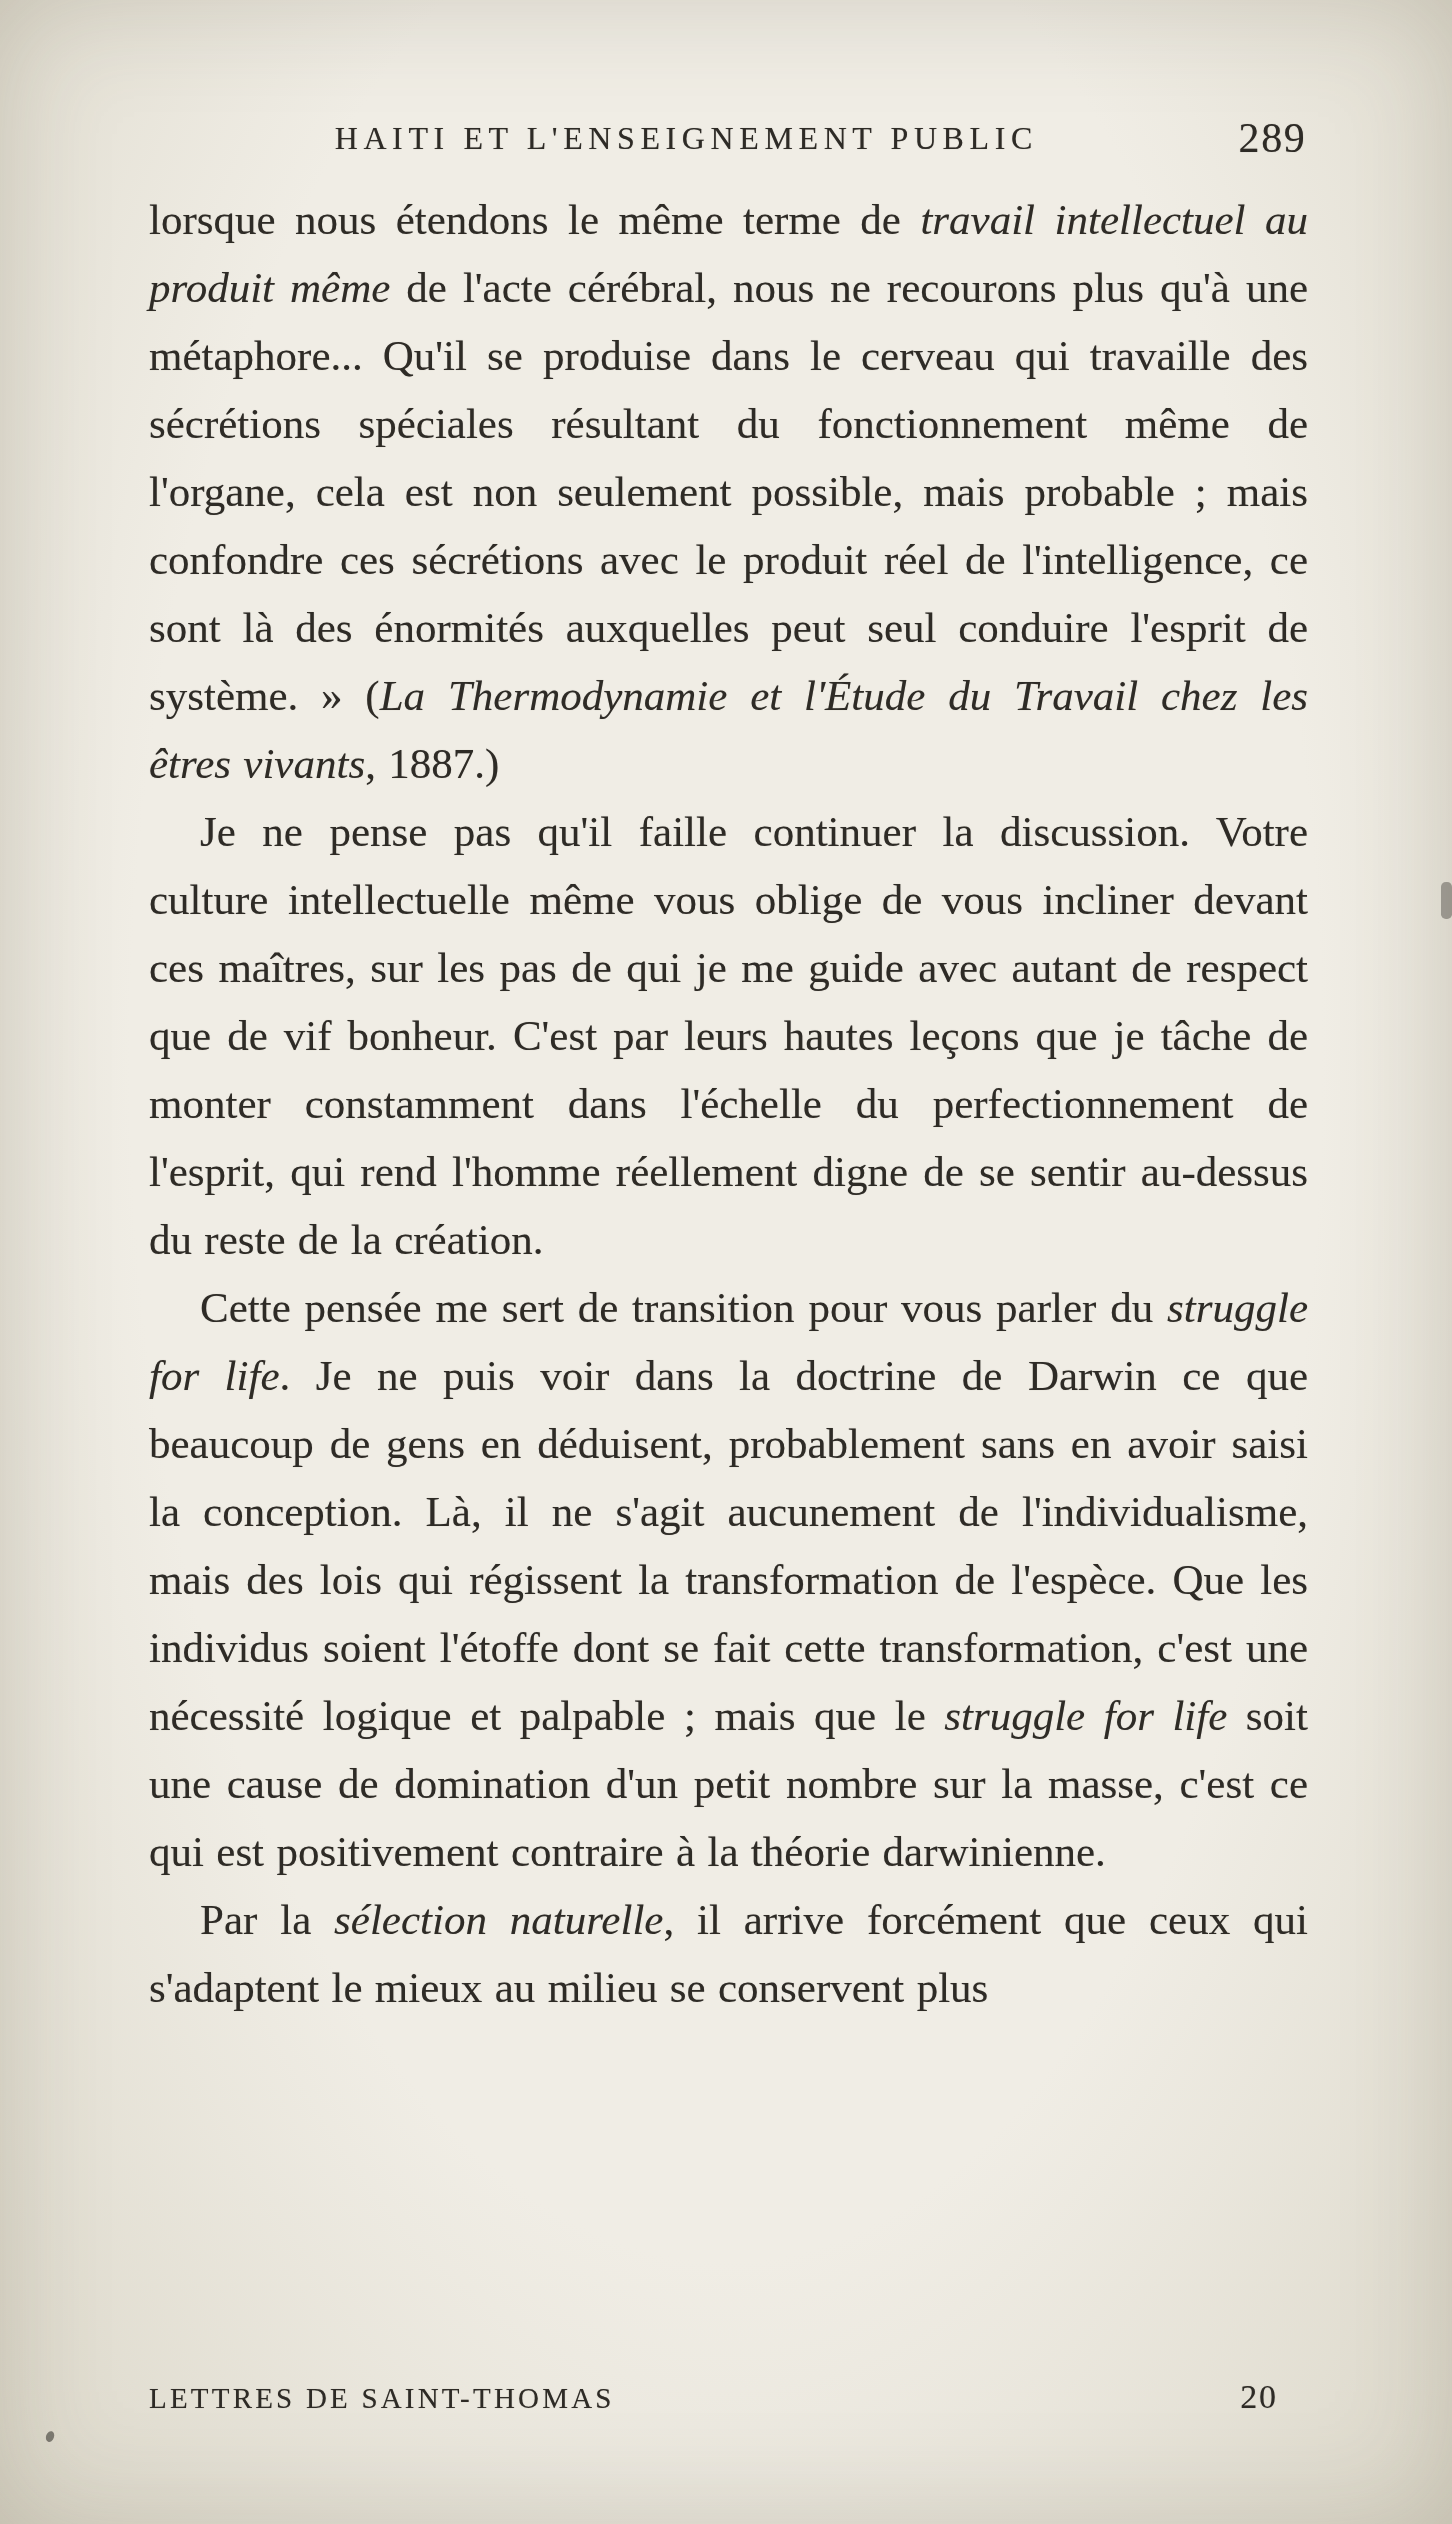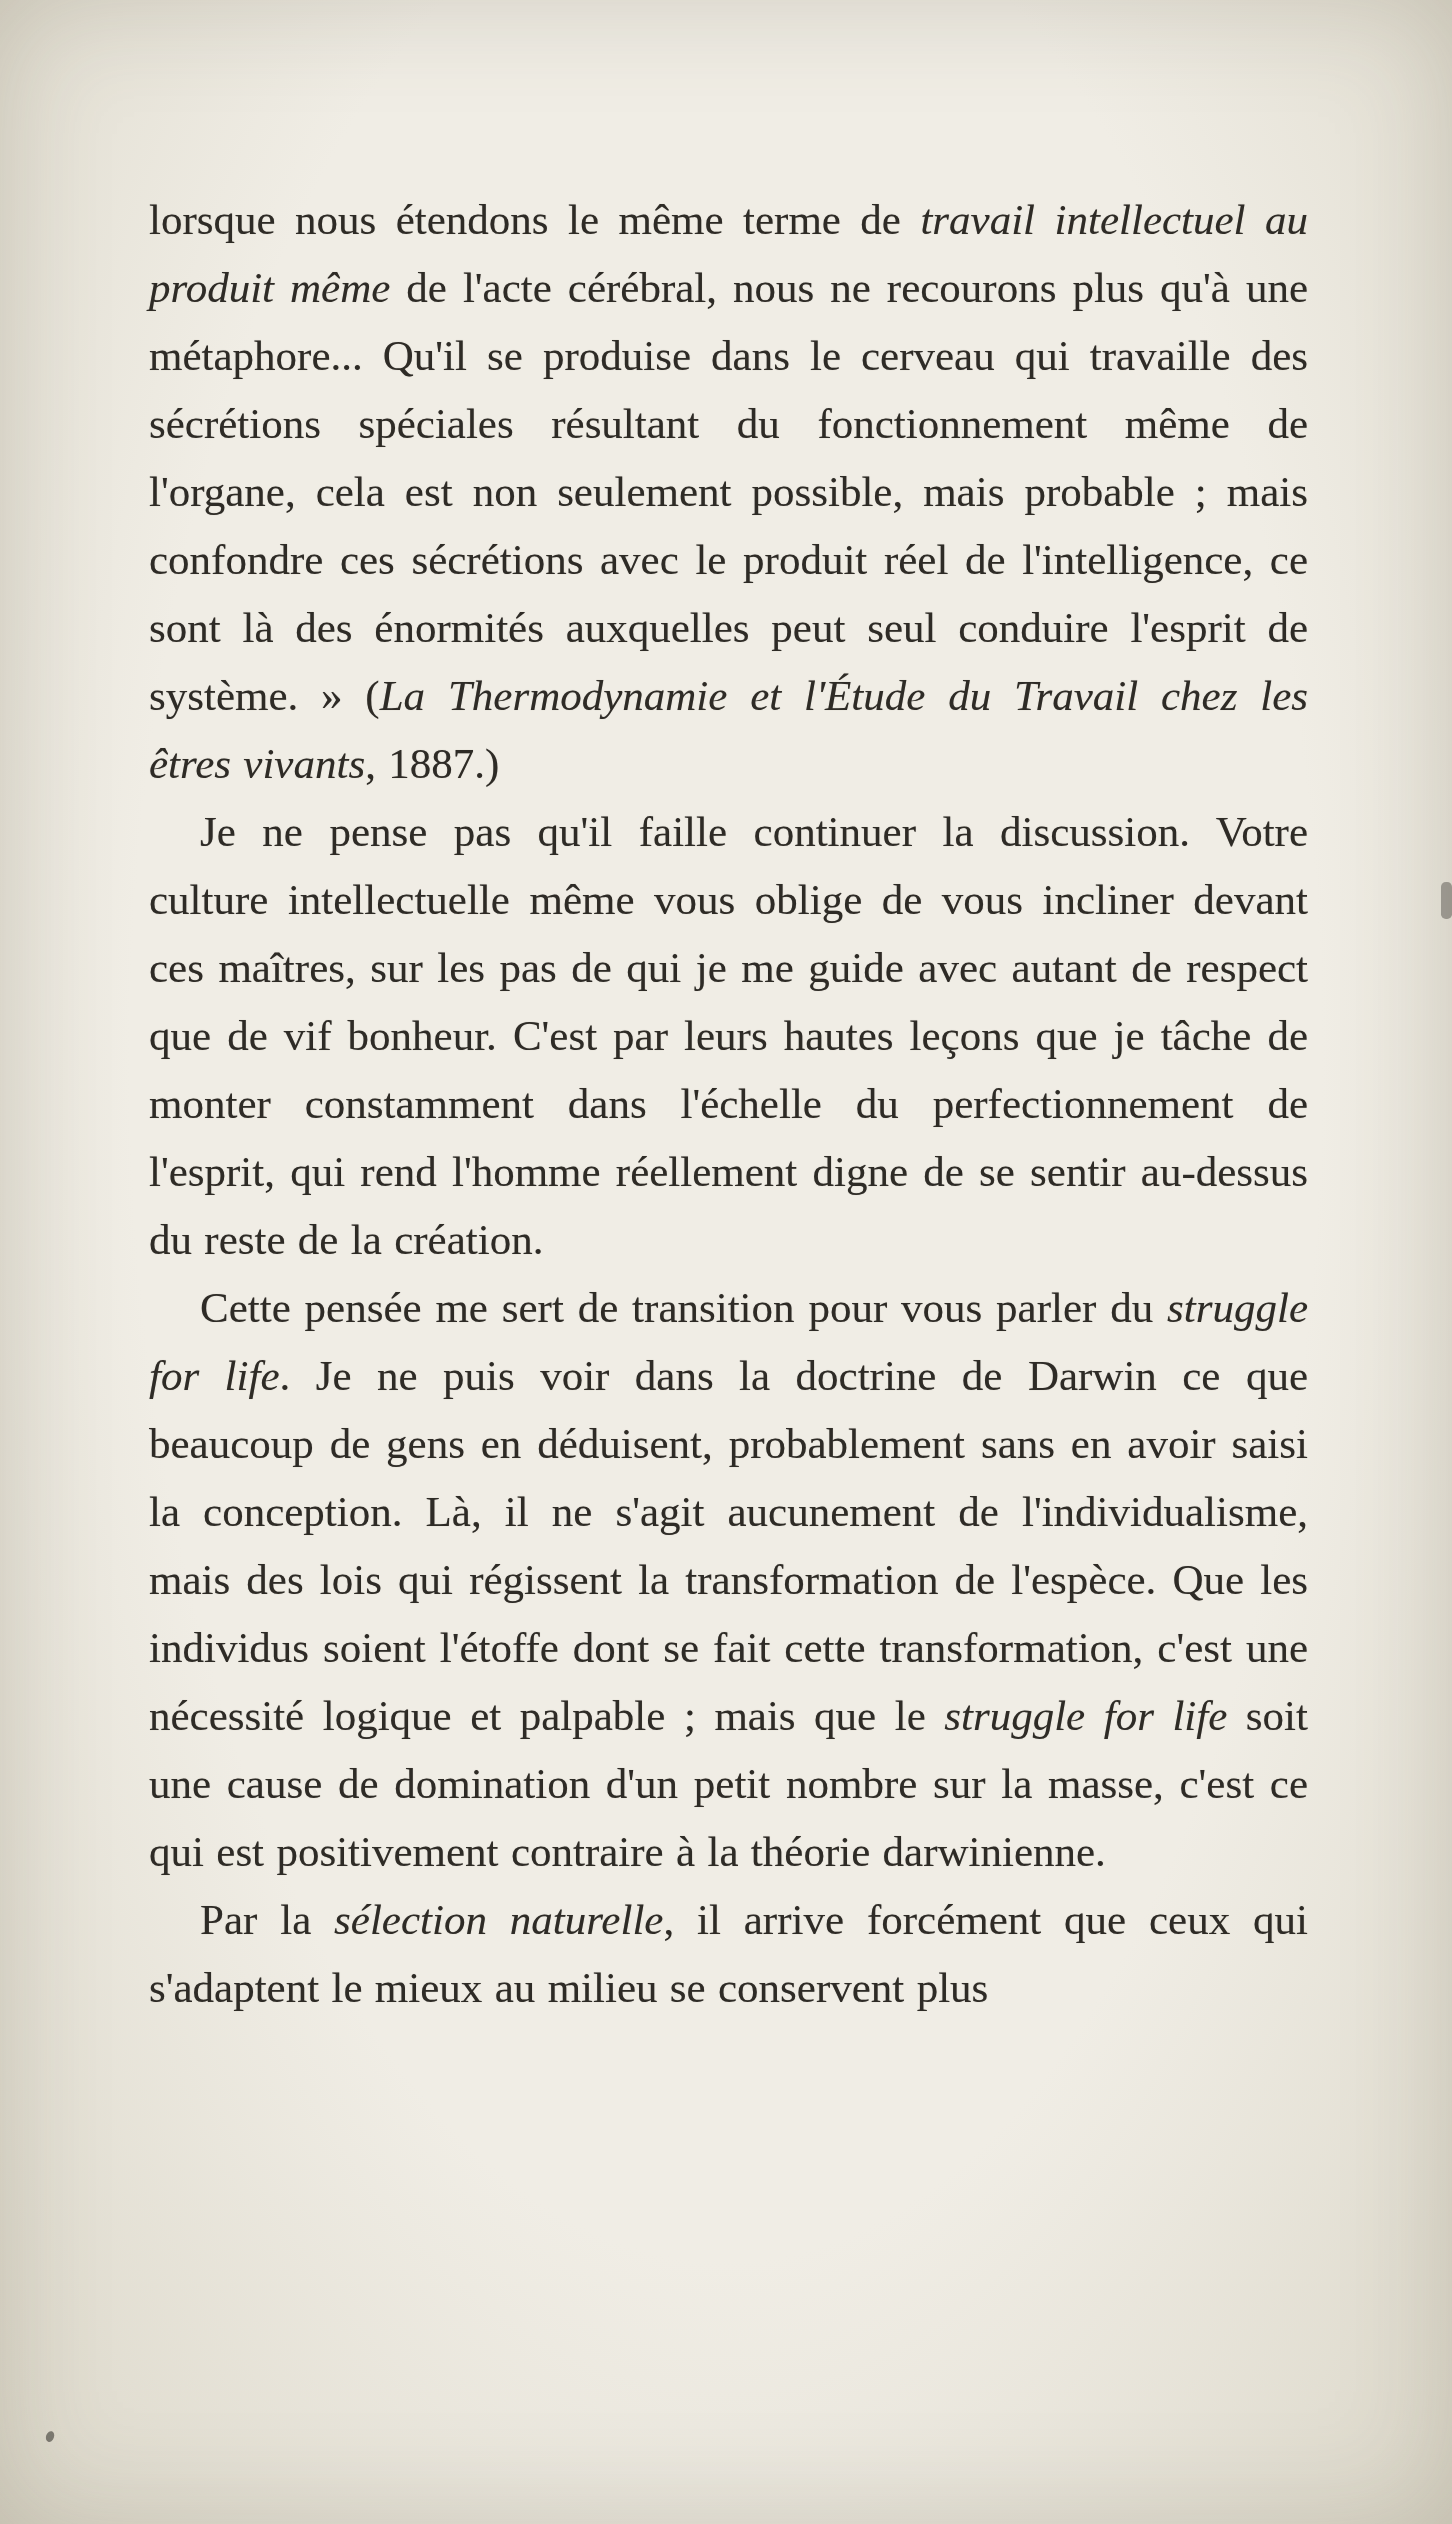--- a/index.html
+++ b/index.html
@@ -95,26 +95,34 @@
     border-radius: 50%;
   }
   .speck-1 { left: 46px;  top: 2431px; width: 8px; height: 11.2px; transform: rotate(20deg); }
   .speck-2 { left: 1441px; top: 882px; width: 11.2px; height: 37px; border-radius: 4.8px; opacity: .7; }
 </style>
 </head>
 <body>
 
 <div class="page">
 
+  <header class="running-head">
+    <span class="head-title">HAITI ET L'ENSEIGNEMENT PUBLIC</span>
+    <span class="page-number">289</span>
+  </header>
 
   <main class="page-body">
       <p class="para"><span class="roman">lorsque nous étendons le même terme de </span><span class="italic">travail intellectuel au produit même</span><span class="roman"> de l'acte cérébral, nous ne recourons plus qu'à une métaphore... Qu'il se produise dans le cerveau qui travaille des sécrétions spéciales résultant du fonctionnement même de l'organe, cela est non seulement possible, mais probable ; mais confondre ces sécrétions avec le produit réel de l'intelligence, ce sont là des énormités auxquelles peut seul conduire l'esprit de système. » (</span><span class="italic">La Thermodynamie et l'Étude du Travail chez les êtres vivants</span><span class="roman">, 1887.)</span></p>
       <p class="para indent"><span class="roman">Je ne pense pas qu'il faille continuer la discussion. Votre culture intellectuelle même vous oblige de vous incliner devant ces maîtres, sur les pas de qui je me guide avec autant de respect que de vif bonheur. C'est par leurs hautes leçons que je tâche de monter constamment dans l'échelle du perfectionnement de l'esprit, qui rend l'homme réellement digne de se sentir au-dessus du reste de la création.</span></p>
       <p class="para indent"><span class="roman">Cette pensée me sert de transition pour vous parler du </span><span class="italic">struggle for life</span><span class="roman">. Je ne puis voir dans la doctrine de Darwin ce que beaucoup de gens en déduisent, probablement sans en avoir saisi la conception. Là, il ne s'agit aucunement de l'individualisme, mais des lois qui régissent la transformation de l'espèce. Que les individus soient l'étoffe dont se fait cette transformation, c'est une nécessité logique et palpable ; mais que le </span><span class="italic">struggle for life</span><span class="roman"> soit une cause de domination d'un petit nombre sur la masse, c'est ce qui est positivement contraire à la théorie darwinienne.</span></p>
       <p class="para indent"><span class="roman">Par la </span><span class="italic">sélection naturelle</span><span class="roman">, il arrive forcément que ceux qui s'adaptent le mieux au milieu se conservent plus</span></p>
     </main>
 
+  <footer class="signature-line">
+    <span class="series-title">LETTRES DE SAINT-THOMAS</span>
+    <span class="signature-number">20</span>
+  </footer>
 
   <div class="ink-speck speck-1"></div>
   <div class="ink-speck speck-2"></div>
 
 </div>
 
 
 </body></html>

